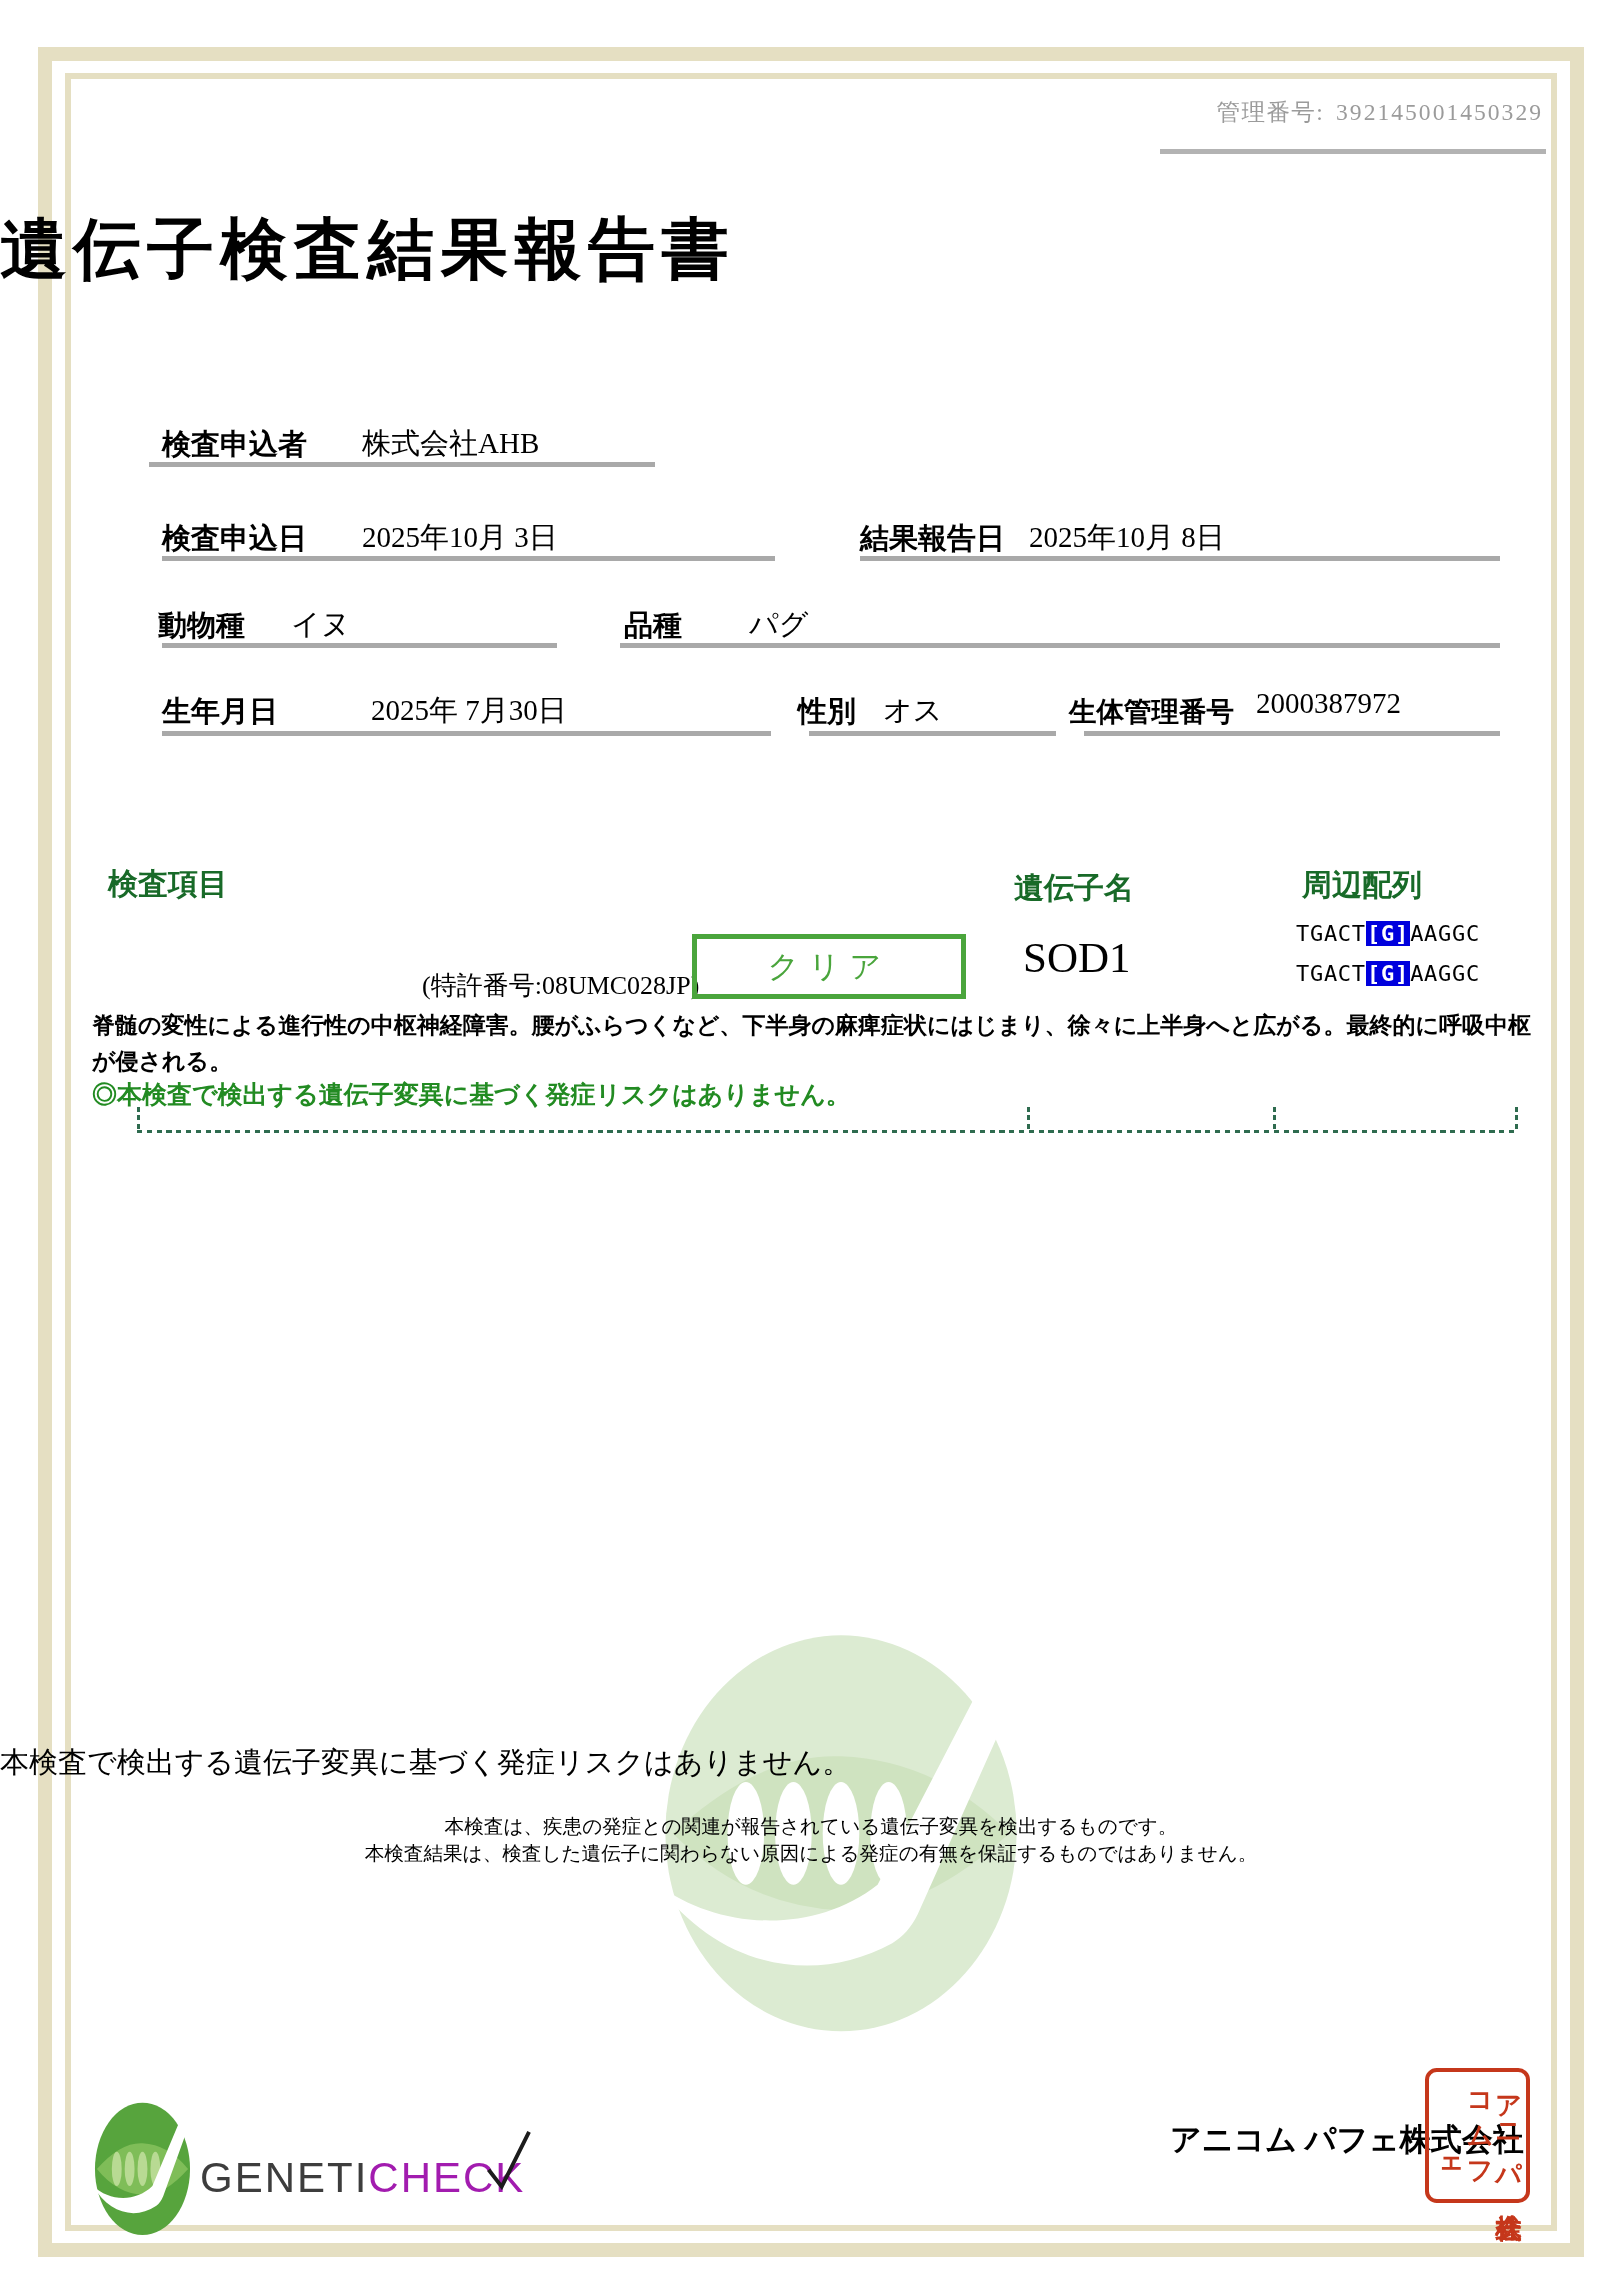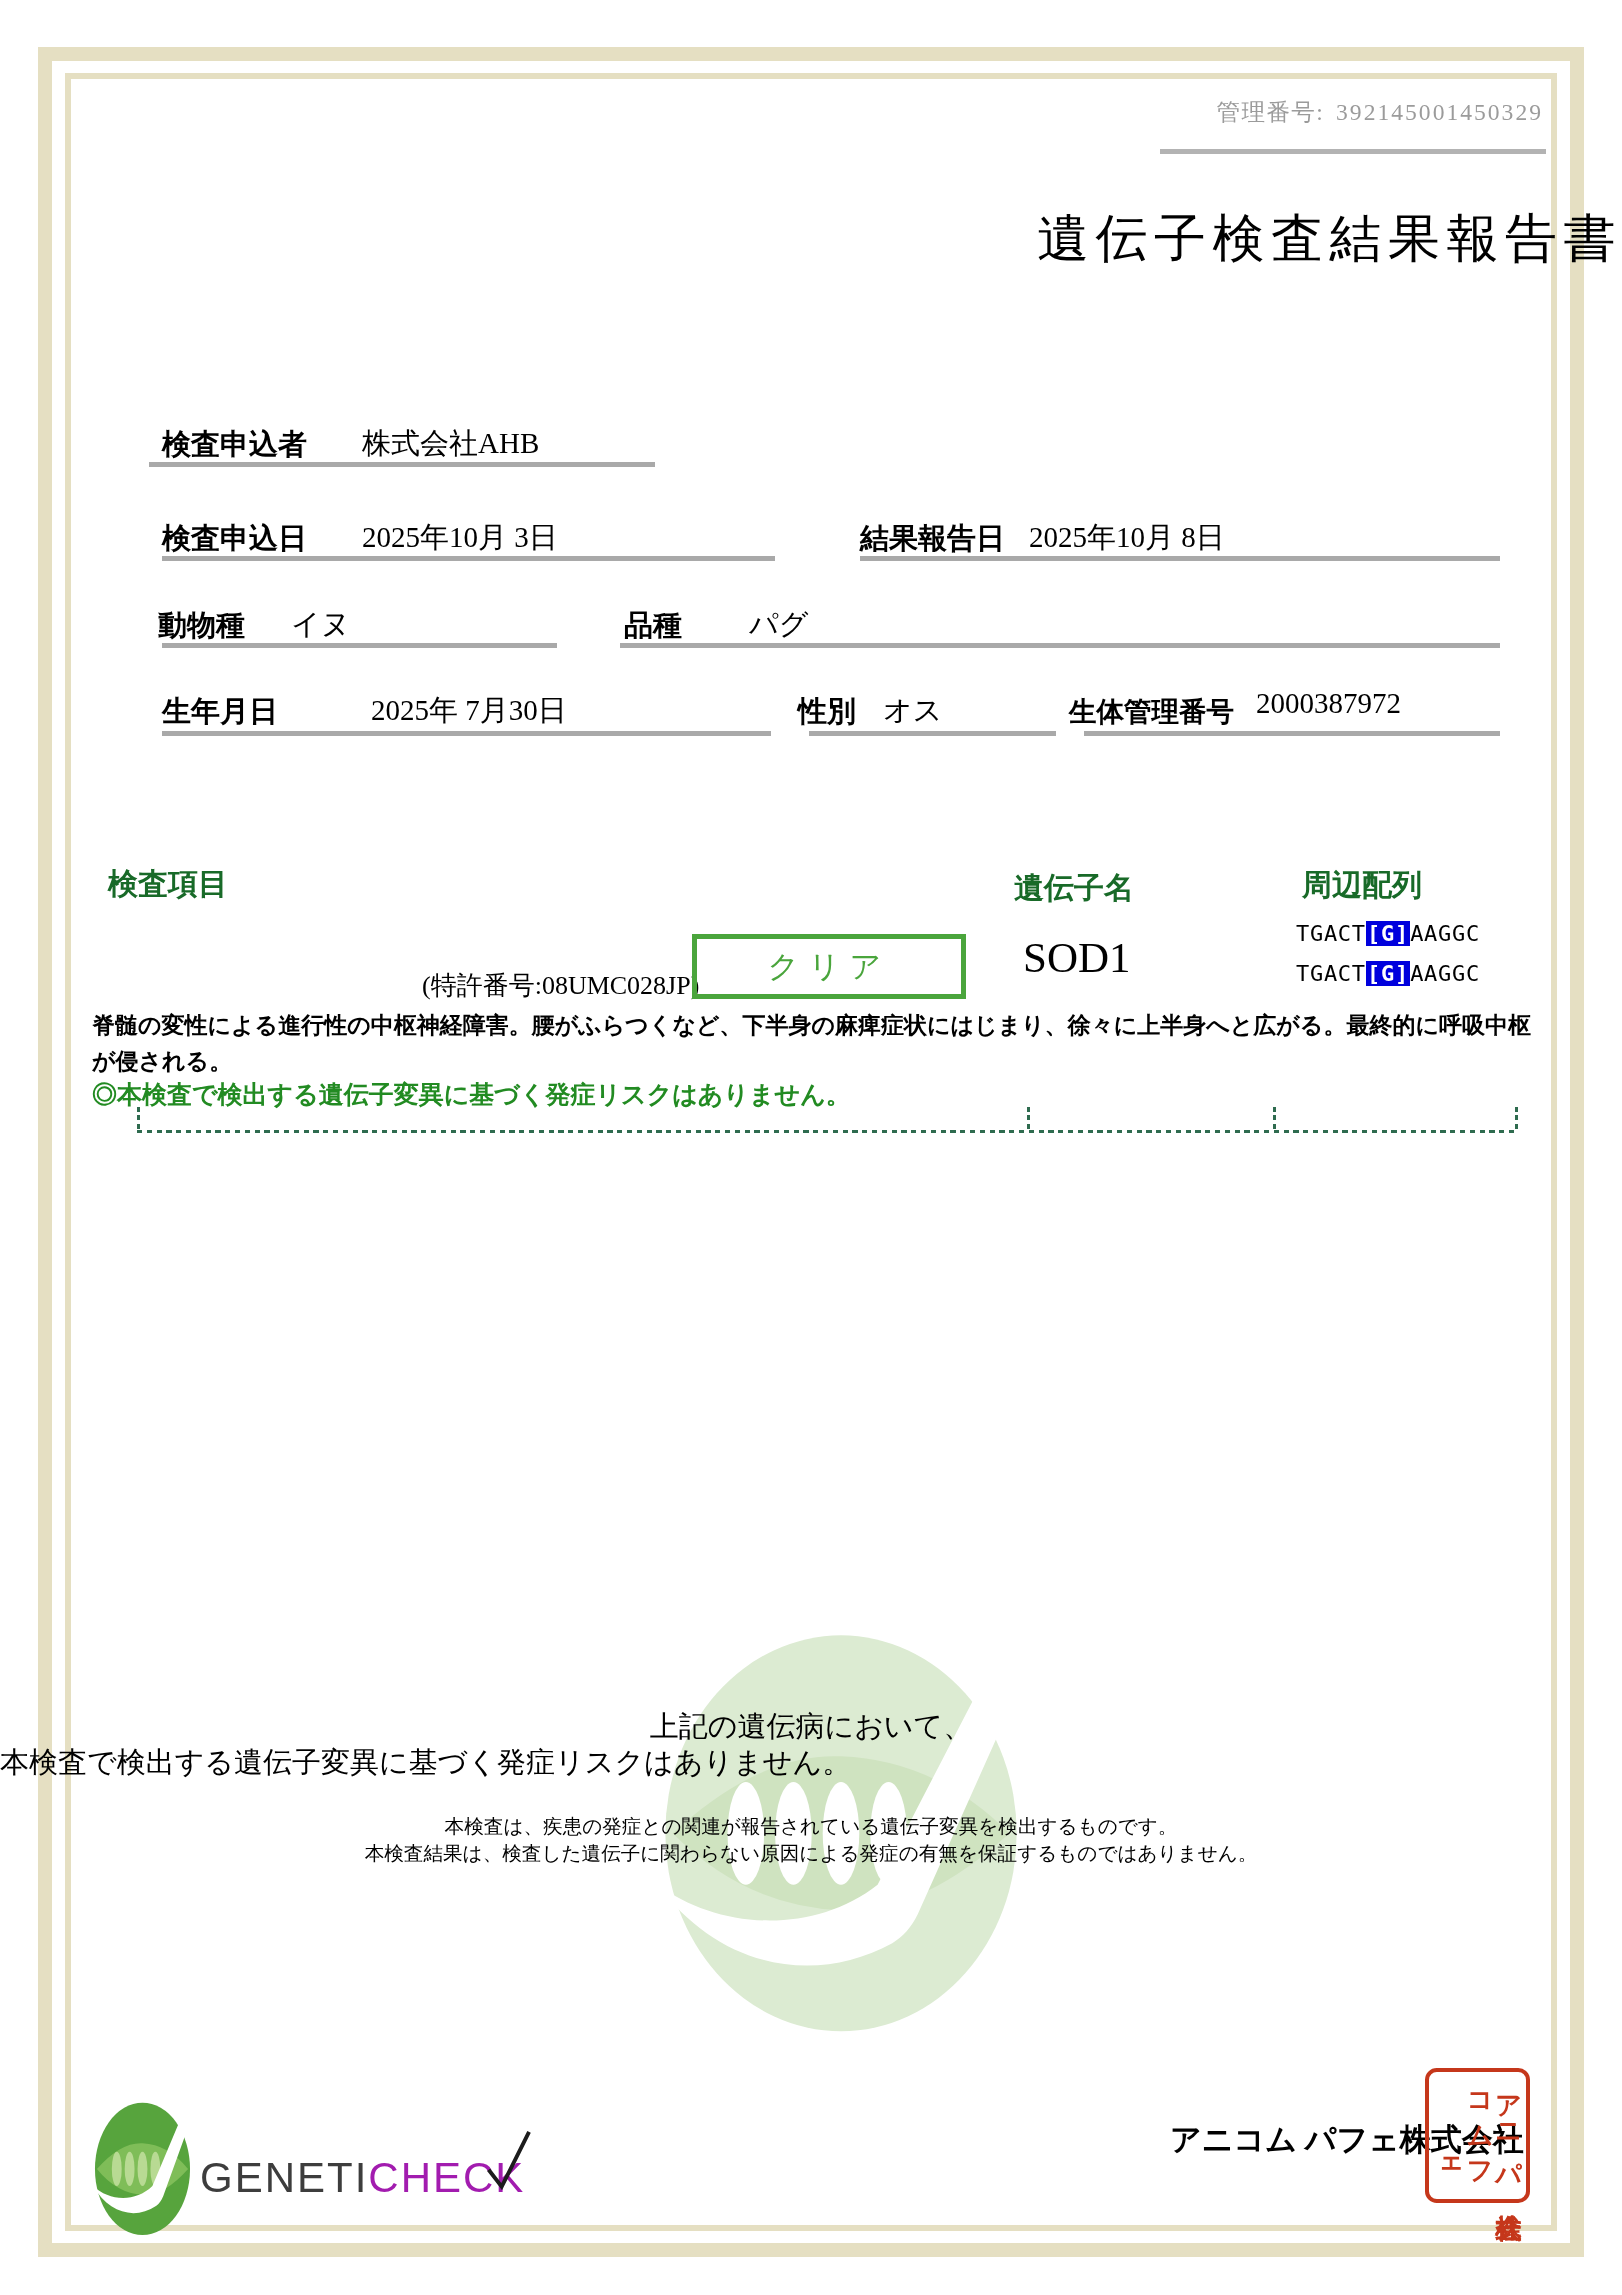--- a/index.html
+++ b/index.html
@@ -7,21 +7,21 @@
         font-family:"Liberation Serif",serif;color:#000;}
   .abs{position:absolute;}
   
   .frame-outer{position:absolute;top:47px;left:38px;right:38px;bottom:38px;border:14.4px solid #e5dfc2;}
   .frame-inner{position:absolute;top:73px;left:65px;right:65px;bottom:64px;border:6.5px solid #e5dfc2;}
   
   .mgmt{top:96px;right:79px;font-size:23.6px;color:#9b9b9b;letter-spacing:1.3px;}
   .mgmt .num{margin-left:12px;letter-spacing:2px;}
   .mgmt-line{top:149px;left:1160px;width:386px;height:4.6px;background:#b3b3b3;}
   
-  .title{top:204px;left:0;right:0;text-align:right;font-size:52px;font-weight:normal;letter-spacing:6.5px;}
+  .title{top:204px;left:0;right:0;text-align:left;font-size:67px;font-weight:bold;letter-spacing:6.5px;}
   
   .flabel{font-size:29px;font-weight:bold;}
   .fvalue{font-size:29px;}
   .fline{height:5.2px;background:#a9a9a9;}
   
   .ghead{font-size:30px;font-weight:bold;color:#186a28;}
   .disease{font-size:39px;font-weight:bold;}
   .patent{font-size:26px;}
   .clearbox{left:692px;top:934px;width:264px;height:55px;border:5.2px solid #4aa53c;
             display:flex;align-items:center;justify-content:center;}
@@ -124,21 +124,20 @@
 
   <div class="abs desc">脊髄の変性による進行性の中枢神経障害。腰がふらつくなど、下半身の麻痺症状にはじまり、徐々に上半身へと広がる。最終的に呼吸中枢が侵される。</div>
   <div class="abs risk">◎本検査で検出する遺伝子変異に基づく発症リスクはありません。</div>
 
   <div class="abs dot-v" style="left:137px;"></div>
   <div class="abs dot-v" style="left:1027px;"></div>
   <div class="abs dot-v" style="left:1273px;"></div>
   <div class="abs dot-v" style="left:1515px;"></div>
   <div class="abs dot-h"></div>
 
-  <div class="abs sum1">上記の遺伝病において、</div>
   <div class="abs sum2">本検査で検出する遺伝子変異に基づく発症リスクはありません。</div>
   <div class="abs note" style="top:1813px;">本検査は、疾患の発症との関連が報告されている遺伝子変異を検出するものです。</div>
   <div class="abs note" style="top:1840px;">本検査結果は、検査した遺伝子に関わらない原因による発症の有無を保証するものではありません。</div>
 
   <svg class="abs" style="left:93px;top:2093px;" width="99" height="147" viewBox="0 0 100 120" preserveAspectRatio="none">
     <ellipse cx="50" cy="62" rx="48" ry="54" fill="#57a43d"></ellipse>
     <path d="M4,62 Q28,40 50,41 Q76,42 96,62 Q72,84 50,83 Q24,82 4,62 Z" fill="#7fbd58"></path>
     <ellipse cx="24" cy="62" rx="5" ry="14" fill="#b8da93"></ellipse>
     <ellipse cx="37" cy="62" rx="5" ry="14" fill="#b8da93"></ellipse>
     <ellipse cx="50" cy="62" rx="5" ry="14" fill="#b8da93"></ellipse>

